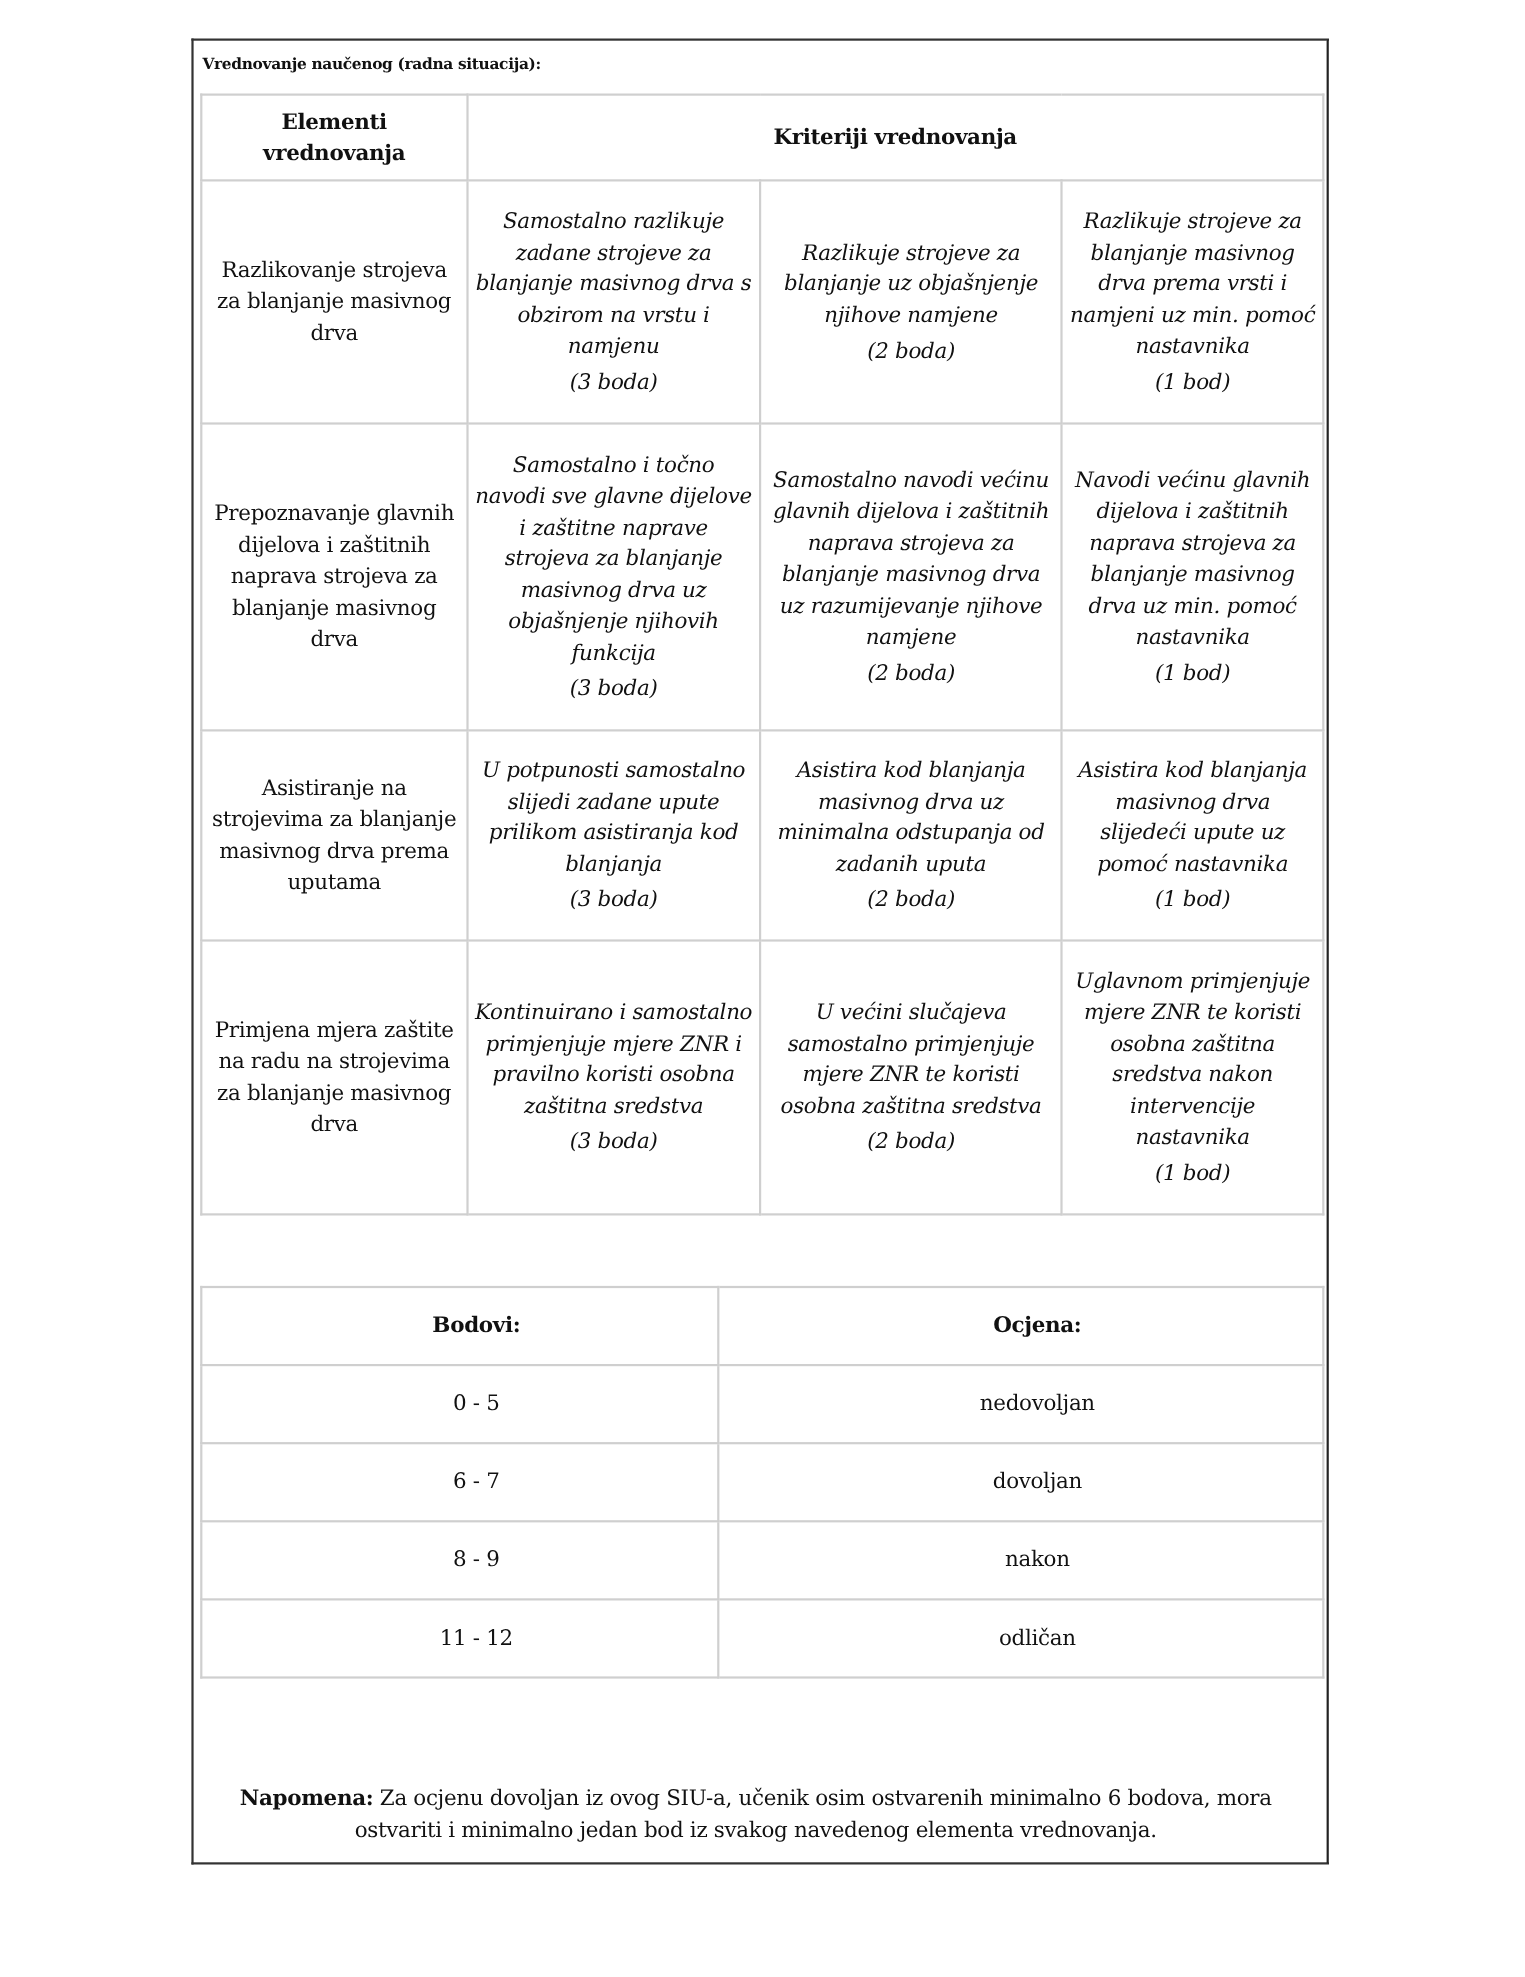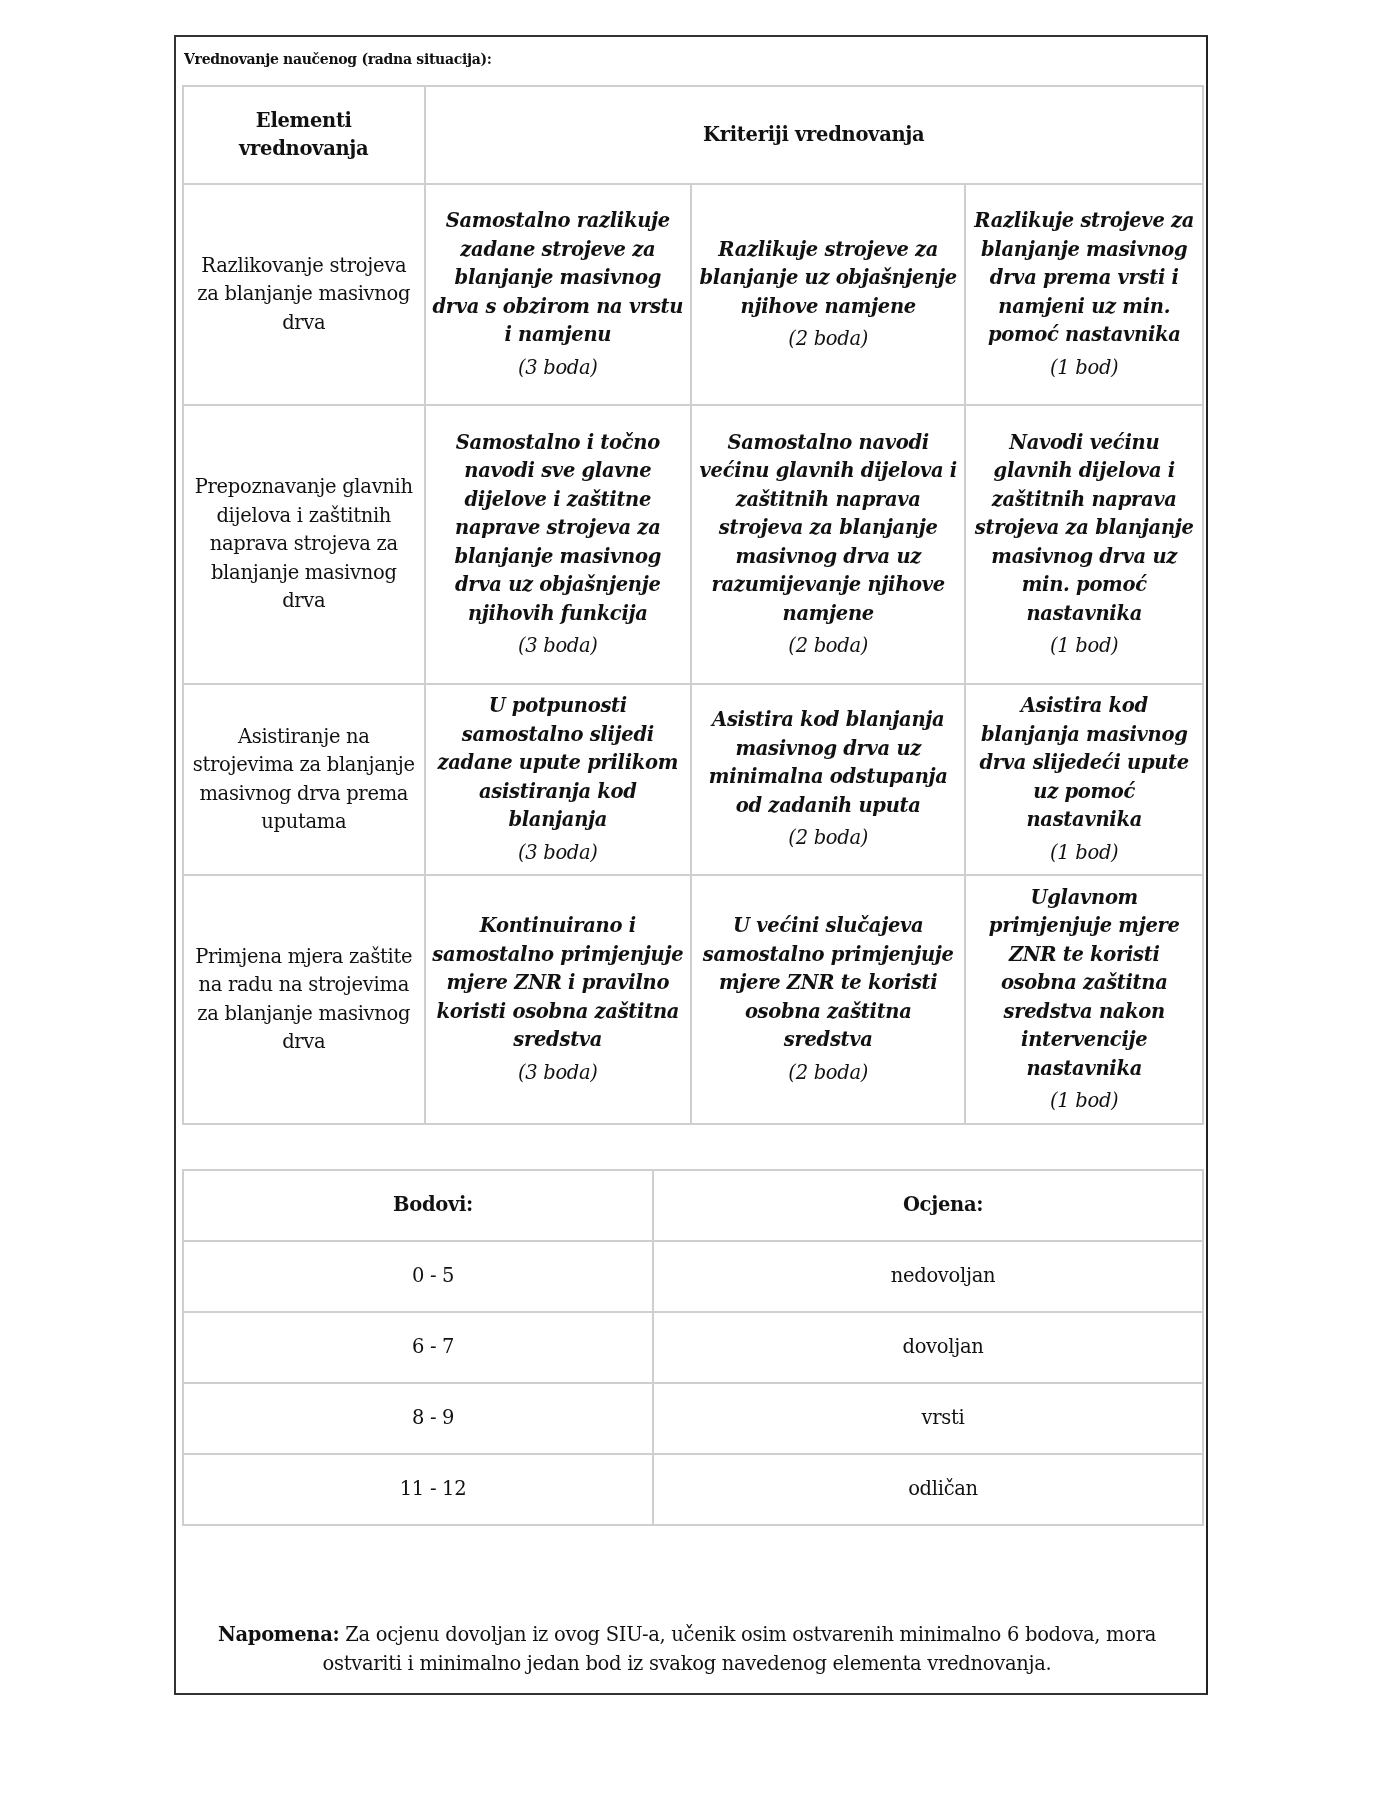--- a/index.html
+++ b/index.html
@@ -3,42 +3,42 @@
 <meta charset="utf-8">
 <style>
   html, body { margin:0; padding:0; background:#ffffff; }
   body { width:1386px; height:1797px; position:relative; font-family:"DejaVu Serif", serif; color:#111; }
   .frame { position:absolute; left:174px; top:35px; width:1034px; height:1660px; border:2px solid #333; border-right-color:#222; box-sizing:border-box; }
   .title { position:absolute; left:8px; top:14px; font-weight:bold; font-size:14px; letter-spacing:-0.3px; }
   table { border-collapse:collapse; position:absolute; }
   td, th { border:2px solid #cfcfcf; text-align:center; vertical-align:middle; padding:0 6px; font-size:19.5px; line-height:28.5px; letter-spacing:-0.3px; }
   .crit { left:6px; top:48px; width:1022px; }
   .crit th { font-weight:bold; }
-  .crit .desc { font-style:italic;font-weight:bold; }
+  .crit .desc { font-style:italic; }
   .crit .pts { font-style:italic; font-weight:normal; display:block; margin-top:4px; }
   .grades { left:6px; top:1132px; width:1022px; }
   .grades td, .grades th { height:69px;padding-left:36px; }
   .note { position:absolute; left:6px; top:1583px; width:1010px; font-size:19.5px; line-height:29px; letter-spacing:-0.3px;text-align:center; }
   .note b { font-weight:bold; }
 </style>
 </head>
 <body>
 
 <div class="frame">
   <div class="title">Vrednovanje naučenog (radna situacija):</div>
 
   <table class="crit">
     <colgroup>
       <col style="width:242px">
         <col style="width:267px">
         <col style="width:275px">
         <col style="width:238px">
     </colgroup>
     <tbody>
-        <tr style="height:98px">
+        <tr style="height:78px">
       <th>Elementi vrednovanja</th>
       <th colspan="3">Kriteriji vrednovanja</th>
     </tr>
     <tr style="height:221px">
       <td>Razlikovanje strojeva za blanjanje masivnog drva</td>
       <td><span class="desc">Samostalno razlikuje zadane strojeve za blanjanje masivnog drva s obzirom na vrstu i namjenu</span><span class="pts">(3 boda)</span></td>
       <td><span class="desc">Razlikuje strojeve za blanjanje uz objašnjenje njihove namjene</span><span class="pts">(2 boda)</span></td>
       <td><span class="desc">Razlikuje strojeve za blanjanje masivnog drva prema vrsti i namjeni uz min. pomoć nastavnika</span><span class="pts">(1 bod)</span></td>
     </tr>
     <tr style="height:279px">
@@ -75,21 +75,21 @@
     <tr>
       <td>0 - 5</td>
       <td>nedovoljan</td>
     </tr>
     <tr>
       <td>6 - 7</td>
       <td>dovoljan</td>
     </tr>
     <tr>
       <td>8 - 9</td>
-      <td>vrsti</td>
+      <td>nakon</td>
     </tr>
     <tr>
       <td>11 - 12</td>
       <td>odličan</td>
     </tr>
   </tbody>
     </table>
 
   <div class="note"><b>Napomena:</b><span> Za ocjenu dovoljan iz ovog SIU-a, učenik osim ostvarenih minimalno 6 bodova, mora ostvariti i minimalno jedan bod iz svakog navedenog elementa vrednovanja.</span></div>
 </div>

